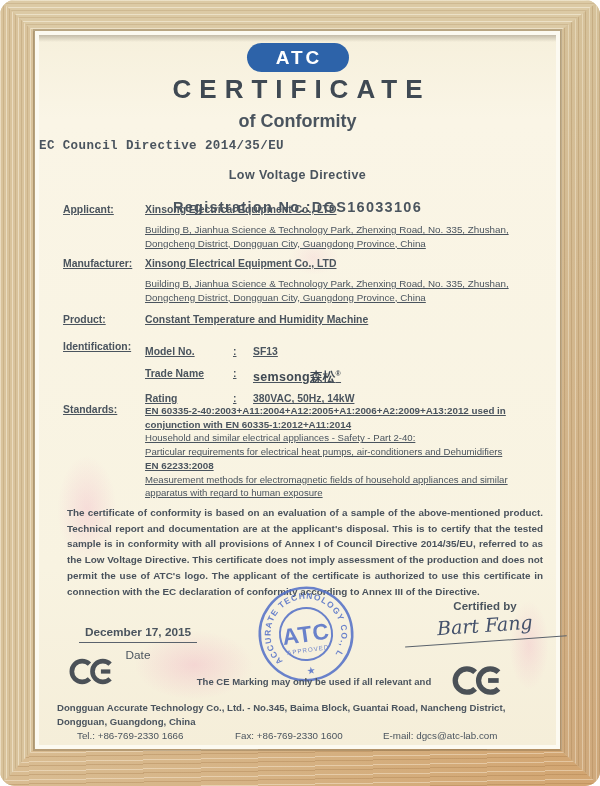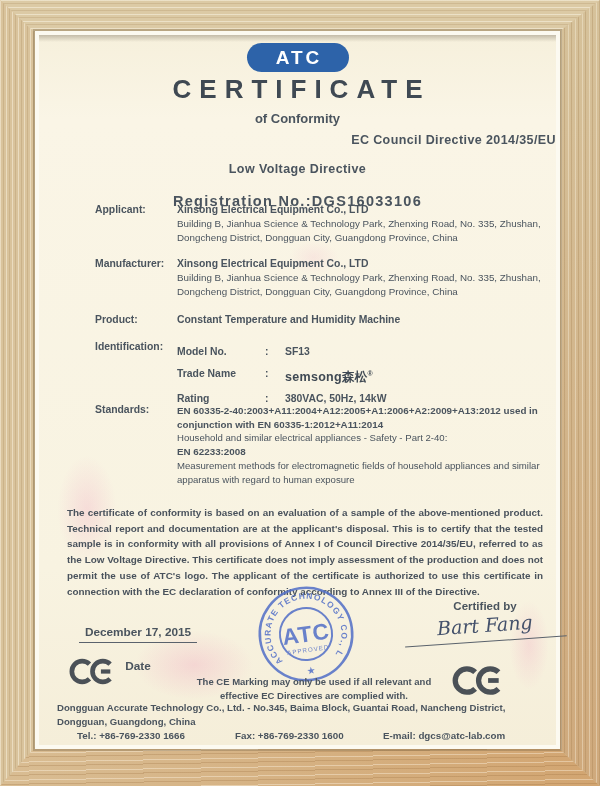--- a/index.html
+++ b/index.html
@@ -1,17 +1,17 @@
 <!DOCTYPE html>
 <html><head>
 <meta charset="utf-8">
 <style>
   html,body{margin:0;padding:0;background:#ffffff;}
   .scene{position:relative;width:600px;height:786px;overflow:hidden;
-         font-family:"Liberation Sans","DejaVu Sans",sans-serif;color:#4a545e;background:#d8c49d;}
+         font-family:"Liberation Sans","DejaVu Sans",sans-serif;color:#4a545e;background:#d8c49d;border-radius:15px;}
   
   .frame{position:absolute;}
   .frame-top{top:0;left:0;right:0;height:36px;background-color:#dccaa5;
     background-image:repeating-linear-gradient(180deg, rgba(255,252,240,.45) 0 1px, rgba(0,0,0,0) 1px 3px, rgba(166,134,88,.25) 3px 4px, rgba(0,0,0,0) 4px 7px);
     clip-path:polygon(0 0,100% 0,calc(100% - 46px) 100%,38px 100%);}
   .frame-bottom{bottom:0;left:0;right:0;height:42px;background:linear-gradient(90deg,#d9bd93,#d2a571);
     clip-path:polygon(38px 0,calc(100% - 46px) 0,100% 100%,0 100%);}
   .frame-bottom::after{content:"";position:absolute;inset:0;
     background:repeating-linear-gradient(179deg, rgba(255,246,230,.4) 0 1px, transparent 1px 4px, rgba(150,104,55,.25) 4px 5px, transparent 5px 9px);}
   .frame-left{top:0;left:0;bottom:0;width:38px;background-color:#d9c39c;
@@ -27,30 +27,30 @@
     box-shadow:0 0 0 4px #fcfaf1, 0 0 0 6px rgba(120,100,70,.35);}
   .paper::before{content:"";position:absolute;top:0;left:0;right:0;height:7px;
     background:linear-gradient(rgba(115,105,88,.38),rgba(115,105,88,0));}
   .smudge{position:absolute;pointer-events:none;}
   
   .atc-logo{width:102px;height:29px;margin:8px auto 0;border-radius:15px;background:#2d63a9;
     display:flex;align-items:center;justify-content:center;color:#fff;font-weight:700;
     font-size:19px;letter-spacing:3px;text-indent:3px;}
   .title{text-align:center;margin-top:2px;font-size:26px;font-weight:700;letter-spacing:8px;
     text-indent:8px;color:#3f4953;white-space:nowrap;}
-  .subtitle{text-align:center;margin-top:6px;font-size:13px;font-weight:700;}
-  .directive1{text-align:right;margin-top:7px;font-size:12.5px;font-weight:700;letter-spacing:.4px;}
+  .subtitle{text-align:center;margin-top:6px;font-size:18px;font-weight:700;}
+  .directive1{text-align:left;margin-top:7px;font-size:12.5px;font-weight:700;letter-spacing:.4px;font-family:Liberation Mono, monospace;}
   .directive2{text-align:center;margin-top:15px;font-size:12.5px;font-weight:700;letter-spacing:.4px;}
   .registration{text-align:center;margin-top:17px;font-size:14.5px;font-weight:700;letter-spacing:1.3px;}
   
-  .row{position:absolute;left:56px;width:465px;display:flex;font-size:10px;}
+  .row{position:absolute;left:24px;width:465px;display:flex;font-size:10px;text-decoration:underline;}
   .row .lbl{width:82px;flex:none;font-weight:700;font-size:10.4px;}
   .row .val{flex:1;}
   .name{font-weight:700;font-size:10.4px;}
-  .addr{margin-top:2px;font-size:9.8px;line-height:13.6px;width:394px;}
+  .addr{margin-top:8px;font-size:9.8px;line-height:13.6px;width:394px;}
   .r-applicant{top:169px}
   .r-manufacturer{top:223px}
   .r-product{top:279px}
   .r-identification{top:306px}
   .r-standards{top:369px}
   .idrow{display:flex;line-height:21.5px;font-weight:700;font-size:10.4px;}
   .idname{width:88px;flex:none;}
   .idsep{width:20px;flex:none;}
   .brand{font-size:12.5px;letter-spacing:.3px;color:#3f4953;}
   .brand sup{font-size:7px;}
@@ -60,31 +60,31 @@
   .declaration{position:absolute;left:28px;top:470px;width:476px;text-align:justify;
     font-weight:700;font-size:9.9px;line-height:15.7px;color:#49525c;}
   
   .certified{position:absolute;left:365px;top:565px;width:162px;text-align:center;}
   .certified .cap{font-weight:700;font-size:11.5px;}
   .signature{margin-top:2px;padding-bottom:5px;border-bottom:1.5px solid #5a626c;
     font-family:"DejaVu Serif","Liberation Serif",serif;font-style:italic;font-size:19px;
     color:#44516b;transform:rotate(-4deg);transform-origin:center;}
   .dateblock{position:absolute;left:40px;top:590px;width:118px;text-align:center;}
   .dateval{font-weight:700;font-size:11.8px;padding-bottom:3px;border-bottom:1.5px solid #5a626c;}
-  .datelbl{margin-top:16px;font-weight:700;font-size:11.8px;}
+  .datelbl{margin-top:5px;font-weight:400;font-size:11.8px;}
   .stamp{position:absolute;left:208px;top:540px;width:118px;height:118px;opacity:.88;}
   
   .ce{position:absolute;}
   .ce-left{left:30px;top:621px;width:46px;height:31px;}
   .ce-right{left:413px;top:628px;width:52px;height:35px;}
   .cenote{position:absolute;left:146px;top:640px;width:258px;text-align:center;
     font-weight:700;font-size:9.5px;line-height:13.5px;}
   .footaddr{position:absolute;left:18px;top:666px;width:472px;font-weight:700;
     font-size:9.6px;line-height:13.5px;}
-  .contact{position:absolute;top:695px;font-weight:700;font-size:9.8px;}
+  .contact{position:absolute;top:695px;font-weight:400;font-size:9.8px;}
   .tel{left:38px}.fax{left:196px}.email{left:344px}
 </style>
 </head>
 <body>
 
 <div class="scene">
   <div class="frame frame-top"></div>
   <div class="frame frame-left"></div>
   <div class="frame frame-right"></div>
   <div class="frame frame-bottom"></div>
@@ -147,20 +147,21 @@
           <span class="idval">380VAC, 50Hz, 14kW</span>
         </div>
       </div>
     </div>
 
     <div class="row r-standards">
       <div class="lbl">Standards:</div>
       <div class="val">
         <div class="stline b">EN 60335-2-40:2003+A11:2004+A12:2005+A1:2006+A2:2009+A13:2012 used in conjunction with EN 60335-1:2012+A11:2014</div>
         <div class="stline">Household and similar electrical appliances - Safety - Part 2-40:</div>
+        <div class="stline">Particular requirements for electrical heat pumps, air-conditioners and Dehumidifiers</div>
         <div class="stline b">EN 62233:2008</div>
         <div class="stline">Measurement methods for electromagnetic fields of household appliances and similar apparatus with regard to human exposure</div>
       </div>
     </div>
 
     <div class="declaration">The certificate of conformity is based on an evaluation of a sample of the above-mentioned product. Technical report and documentation are at the applicant's disposal. This is to certify that the tested sample is in conformity with all provisions of Annex I of Council Directive 2014/35/EU, referred to as the Low Voltage Directive. This certificate does not imply assessment of the production and does not permit the use of ATC's logo. The applicant of the certificate is authorized to use this certificate in connection with the EC declaration of conformity according to Annex III of the Directive.</div>
 
     <div class="certified">
       <div class="cap">Certified by</div>
       <div class="signature">Bart Fang</div>
@@ -195,21 +196,20 @@
     <svg class="ce ce-right" viewBox="0 0 98 64">
       <g fill="none" stroke="#4b5157" stroke-width="10">
         <path d="M43.6,16.4 A22,22 0 1 0 43.6,47.6"></path>
         <path d="M87.6,16.4 A22,22 0 1 0 87.6,47.6"></path>
         <path d="M68,32 H88" stroke-width="9"></path>
       </g>
     </svg>
 
     <div class="cenote">
       <div>The CE Marking may only be used if all relevant and</div>
-      <div>effective EC Directives are complied with.</div>
     </div>
 
     <div class="footaddr">Dongguan Accurate Technology Co., Ltd. - No.345, Baima Block, Guantai Road, Nancheng District, Dongguan, Guangdong, China</div>
     <div class="contact tel">Tel.: +86-769-2330 1666</div>
     <div class="contact fax">Fax: +86-769-2330 1600</div>
     <div class="contact email">E-mail: dgcs@atc-lab.com</div>
 
   </div>
 </div>
 

